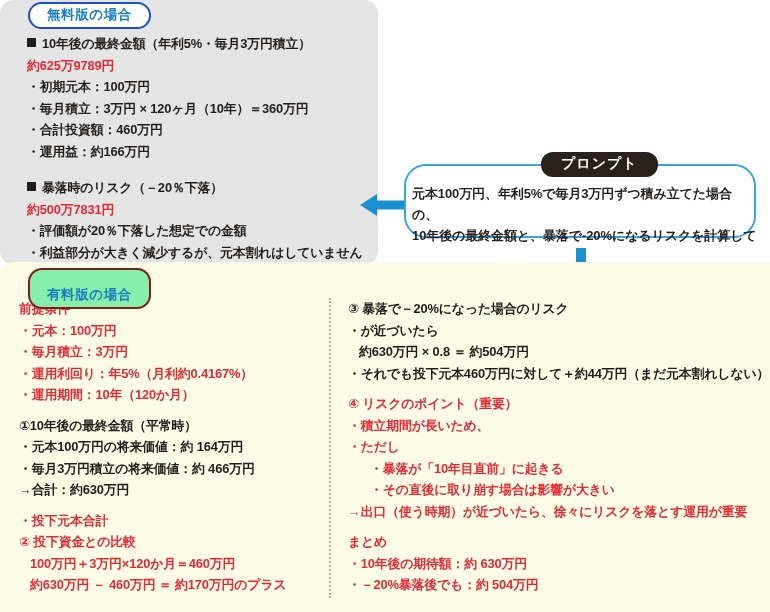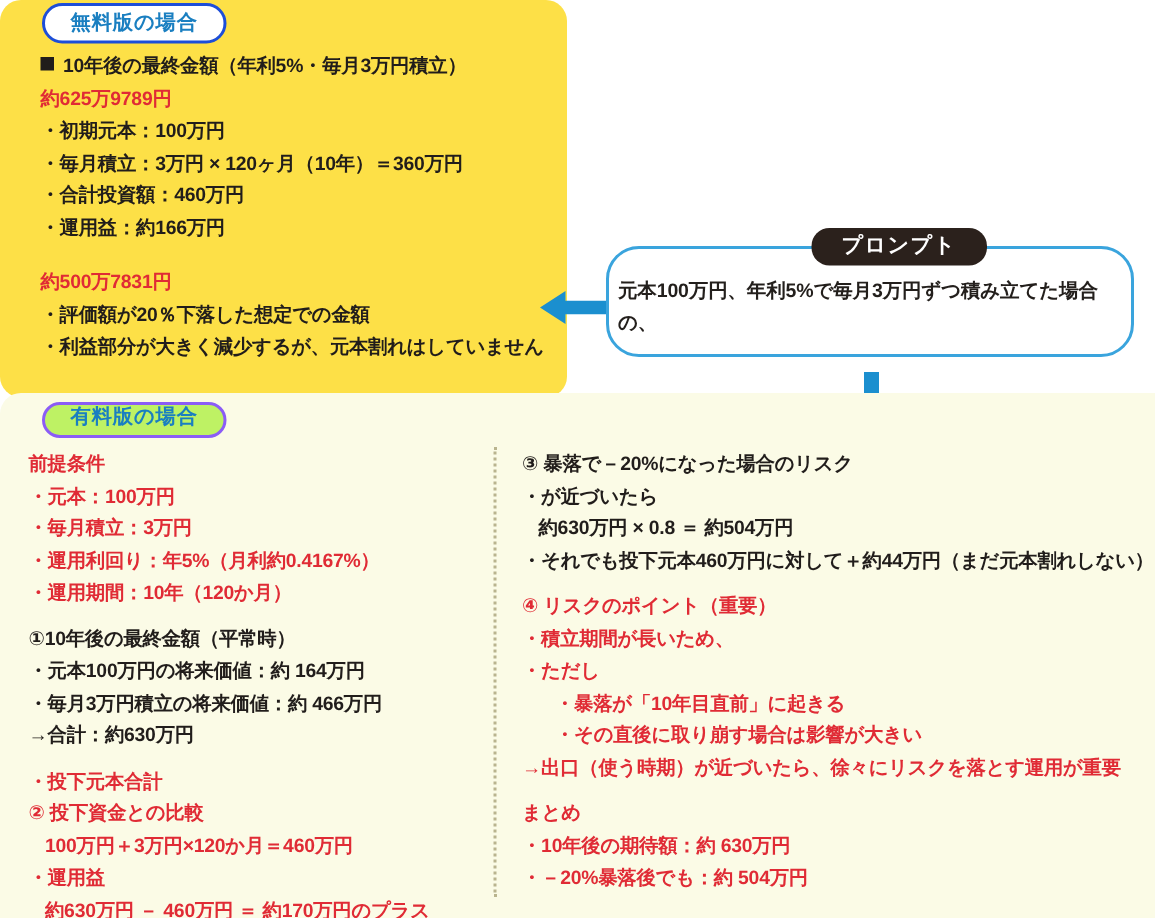--- a/index.html
+++ b/index.html
@@ -16,21 +16,21 @@
     -webkit-font-smoothing: antialiased;
   }
 
   
   #free-panel {
     position: absolute;
     left: 0;
     top: 0;
     width: 378px;
     height: 265px;
-    background: #fde047;
+    background: #e5e5e5;
     border-radius: 14px 14px 14px 14px;
     text-decoration: underline;
   }
   #free-badge {
     position: absolute;
     left: 28px;
     top: 2px;
     background: #ffffff;
     border: 2px solid #1d4ed8;
     border-radius: 14px;
@@ -111,24 +111,24 @@
     top: 262px;
     width: 770px;
     height: 350px;
     background: #fbfbe6;
     border-radius: 14px 0 0 0;
   }
   #paid-badge {
     position: absolute;
     left: 28px;
     top: 268px;
-    background: #bef264;
-    border: 2px solid #8b5cf6;
+    background: #86efac;
+    border: 2px solid #7f1d1d;
     border-radius: 14px;
-    padding: 0 17px 4px 17px;
+    padding: 17px 17px 4px 17px;
     color: #1a7fc1;
     font-size: 13.5px;
     font-weight: bold;
     letter-spacing: 0.6px;
     line-height: 1.2;
     white-space: nowrap;
     z-index: 4;
   }
   #paid-col-left {
     position: absolute;
@@ -180,37 +180,39 @@
 
 <div id="free-panel">
   <div id="free-body">
       <div class="line clr-black ind-0"><span class="sq"></span><span>10年後の最終金額（年利5%・毎月3万円積立）</span></div>
       <div class="line clr-red ind-0">約625万9789円</div>
       <div class="line clr-black ind-0">・初期元本：100万円</div>
       <div class="line clr-black ind-0">・毎月積立：3万円 × 120ヶ月（10年）＝360万円</div>
       <div class="line clr-black ind-0">・合計投資額：460万円</div>
       <div class="line clr-black ind-0">・運用益：約166万円</div>
       <div class="gap-md"></div>
+      <div class="line clr-black ind-0"><span class="sq"></span><span>暴落時のリスク（－20％下落）</span></div>
       <div class="line clr-red ind-0">約500万7831円</div>
       <div class="line clr-black ind-0">・評価額が20％下落した想定での金額</div>
       <div class="line clr-black ind-0">・利益部分が大きく減少するが、元本割れはしていません</div>
     </div>
 </div>
 <div id="free-badge">無料版の場合</div>
 
 <div id="arrow-left">
   <svg width="44" height="26" viewBox="0 0 44 26" aria-hidden="true">
     <path d="M0 13 L17 2 L17 8.5 L44 8.5 L44 17.5 L17 17.5 L17 24 Z" fill="#1b8fcf"></path>
   </svg>
 </div>
 
 <div id="prompt-panel"></div>
 <div id="prompt-badge">プロンプト</div>
 <div id="prompt-text">
     <div>元本100万円、年利5%で毎月3万円ずつ積み立てた場合の、</div>
+    <div>10年後の最終金額と、暴落で-20%になるリスクを計算して</div>
   </div>
 
 <div id="arrow-down">
   <svg width="28" height="42" viewBox="0 0 28 42" aria-hidden="true">
     <path d="M14 42 L2 26 L9 26 L9 0 L19 0 L19 26 L26 26 Z" fill="#1b8fcf"></path>
   </svg>
 </div>
 
 <div id="paid-panel"></div>
 <div id="paid-badge">有料版の場合</div>
@@ -223,21 +225,20 @@
     <div class="line clr-red ind-0">・運用期間：10年（120か月）</div>
     <div class="gap-sm"></div>
     <div class="line clr-black ind-0">①10年後の最終金額（平常時）</div>
     <div class="line clr-black ind-0">・元本100万円の将来価値：約 164万円</div>
     <div class="line clr-black ind-0">・毎月3万円積立の将来価値：約 466万円</div>
     <div class="line clr-black ind-0">→合計：約630万円</div>
     <div class="gap-sm"></div>
     <div class="line clr-red ind-0">・投下元本合計</div>
     <div class="line clr-red ind-0">② 投下資金との比較</div>
     <div class="line clr-red ind-1">100万円＋3万円×120か月＝460万円</div>
-    <div class="line clr-red ind-0">・運用益</div>
     <div class="line clr-red ind-1">約630万円 － 460万円 ＝ 約170万円のプラス</div>
   </div>
 <div id="paid-col-right">
     <div class="line clr-black ind-0">③ 暴落で－20%になった場合のリスク</div>
     <div class="line clr-black ind-0">・が近づいたら</div>
     <div class="line clr-black ind-1">約630万円 × 0.8 ＝ 約504万円</div>
     <div class="line clr-black ind-0">・それでも投下元本460万円に対して＋約44万円（まだ元本割れしない）</div>
     <div class="gap-sm"></div>
     <div class="line clr-red ind-0">④ リスクのポイント（重要）</div>
     <div class="line clr-red ind-0">・積立期間が長いため、</div>

